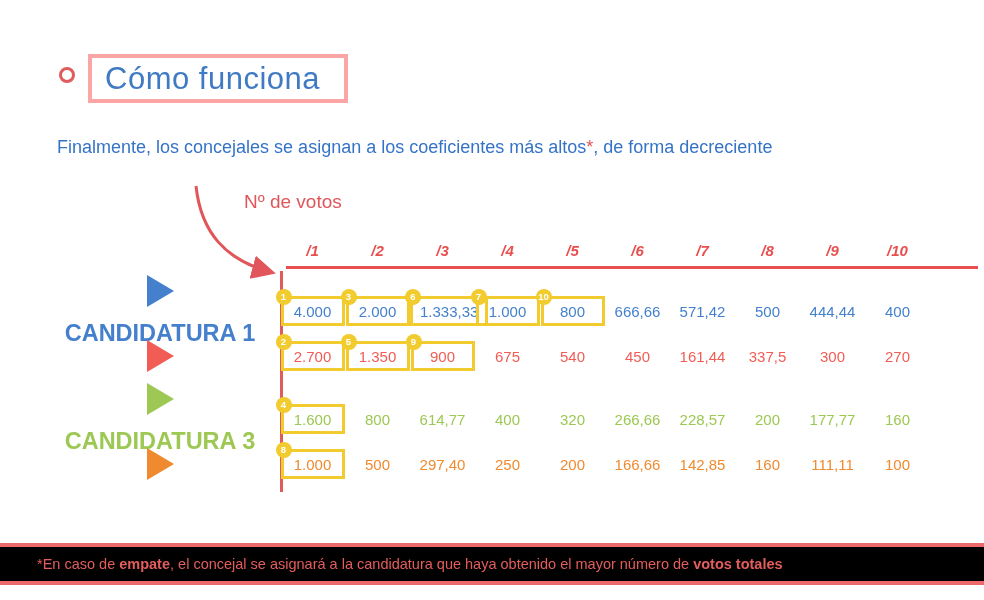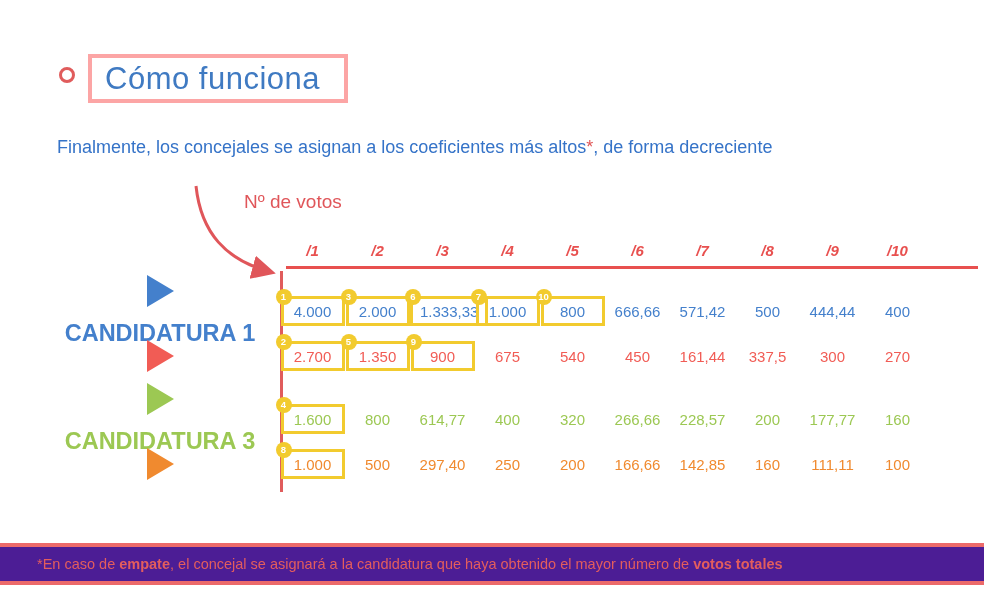--- a/index.html
+++ b/index.html
@@ -69,21 +69,21 @@
   .badge{
     position:absolute;top:-10px;left:-8px;width:16px;height:16px;border-radius:50%;
     background:#f2cb2e;color:#ffffff;font-style:normal;font-weight:bold;
     font-size:9.5px;line-height:16px;text-align:center;
   }
   
   .footer{
     position:absolute;left:0;top:543px;width:984px;height:42px;box-sizing:border-box;
     border-top:4px solid #ec6a6a;border-bottom:4px solid #ec6a6a;
     display:flex;align-items:center;padding-left:37px;
-    font-size:14.5px;color:#e35d5d;background:#4c1d95;
+    font-size:14.5px;color:#e35d5d;background:#000000;
   }
   .footer b{font-weight:bold;}
 </style>
 </head>
 <body>
 
 <div class="title-bullet"></div>
 <div class="title-box">
   <h1>Cómo funciona</h1>
 </div>

